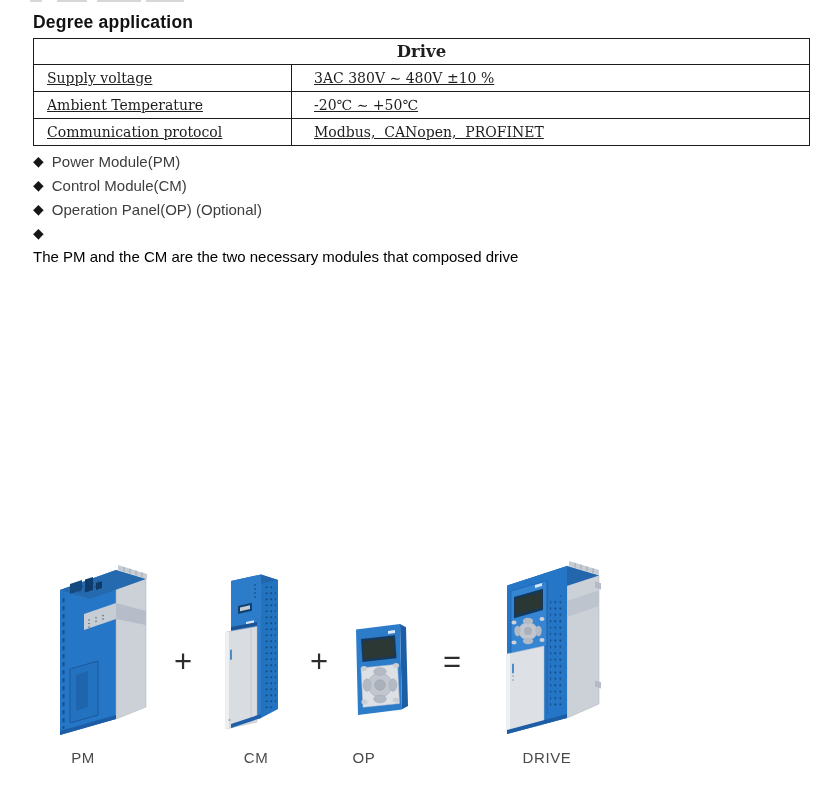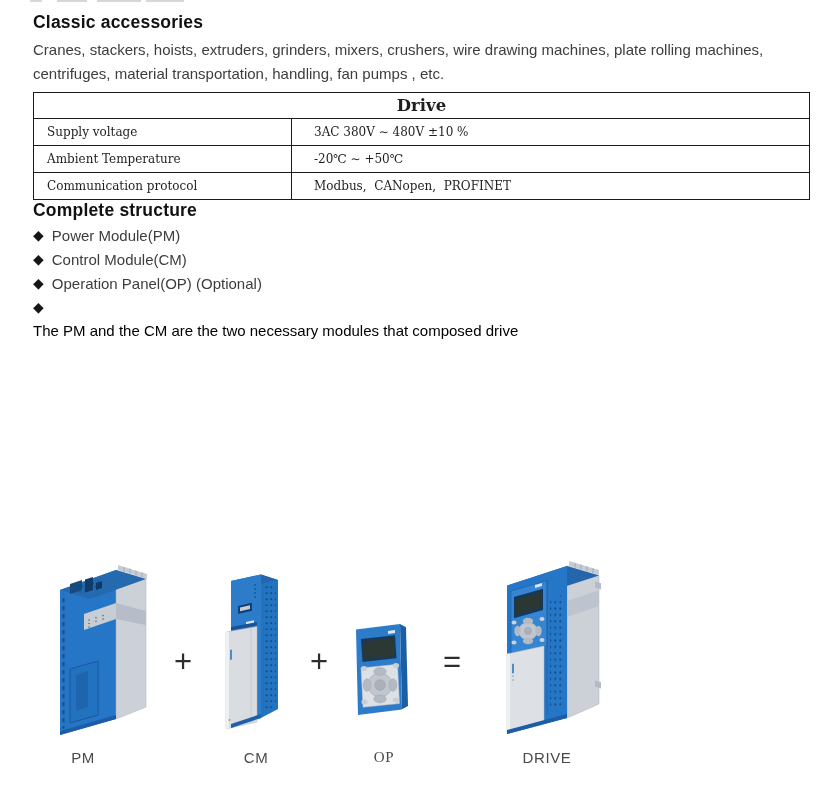--- a/index.html
+++ b/index.html
@@ -26,21 +26,21 @@
   
   table.spec{
     border-collapse:collapse;margin-top:6px;width:777px;
     font-family:"DejaVu Serif","Liberation Serif",serif;
     color:#1e1e1e;
   }
   table.spec, table.spec td, table.spec th{border:1px solid #1b1b1b;}
   table.spec th{
     height:25px;font-size:16.5px;font-weight:bold;text-align:center;padding:0;
   }
-  table.spec td{height:26px;font-size:12px;font-weight:normal;}
+  table.spec td{height:26px;font-size:14px;font-weight:normal;text-decoration:underline;}
   td.spec-label{width:244px;padding:0 0 0 13px;}
   td.spec-value{padding:0 0 0 22px;white-space:pre-wrap;}
   
   .bullets{margin:3px 0 0 0;padding:0;list-style:none;}
   .bullets li{display:flex;align-items:center;height:24px;font-size:15px;color:#3d3d3d;}
   .diamond{color:#161616;font-size:14px;margin-right:8px;line-height:24px;}
   .outro{margin:0;font-size:15px;line-height:24px;color:#000000;}
   
   .figure{position:absolute;left:0;top:530px;width:827px;height:263px;}
   .module-img{position:absolute;}
@@ -57,22 +57,21 @@
 <body>
 
 <div class="page">
 
   <div class="artifact" style="left:30px;width:12px;"></div>
   <div class="artifact" style="left:57px;width:30px;"></div>
   <div class="artifact" style="left:97px;width:44px;"></div>
   <div class="artifact" style="left:146px;width:38px;"></div>
 
   <div class="content">
-    <h2 class="sec h-classic">Classic accessories</h2>
-    <p class="body-text">Cranes, stackers, hoists, extruders, grinders, mixers, crushers, wire drawing machines, plate rolling machines, centrifuges, material transportation, handling, fan pumps , etc.</p>
+    <h2 class="sec h-classic">Degree application</h2>
 
 
     <table class="spec">
       <tbody>
           <tr>
         <th colspan="2">Drive</th>
       </tr>
       <tr>
         <td class="spec-label">Supply voltage</td>
         <td class="spec-value">3AC 380V ∼ 480V ±10 %</td>
@@ -81,21 +80,20 @@
         <td class="spec-label">Ambient Temperature</td>
         <td class="spec-value">-20℃ ∼ +50℃</td>
       </tr>
       <tr>
         <td class="spec-label">Communication protocol</td>
         <td class="spec-value">Modbus,  CANopen,  PROFINET</td>
       </tr>
     </tbody>
       </table>
 
-    <h2 class="sec h-complete">Complete structure</h2>
 
     <ul class="bullets">
       <li>
         <span class="diamond">◆</span>
         <span>Power Module(PM)</span>
       </li>
       <li>
         <span class="diamond">◆</span>
         <span>Control Module(CM)</span>
       </li>
@@ -272,17 +270,17 @@
           <circle cx="19" cy="124" r="0.8"></circle>
       </g>
       <polygon points="18,108 20,107.6 20,117 18,117.4" fill="#4d8cc8"></polygon>
       <line x1="53" y1="24.6" x2="53" y2="158" stroke="#1d5ea6" stroke-width="0.6"></line>
       <polygon points="56,43 70,38.6 70,148 56,153.4" fill="url(#drvDots)"></polygon>
       <polygon points="13,174 73,158 73,162 13,178" fill="#1c5da5"></polygon>
     </svg>
 
     <div class="mod-label" style="left:83px;">PM</div>
     <div class="mod-label" style="left:256px;">CM</div>
-    <div class="mod-label" style="left:384px;font-family:Liberation Serif, serif;">OP</div>
+    <div class="mod-label" style="left:364px;">OP</div>
     <div class="mod-label" style="left:547px;">DRIVE</div>
   </div>
 
 </div>
 
 </body></html>

